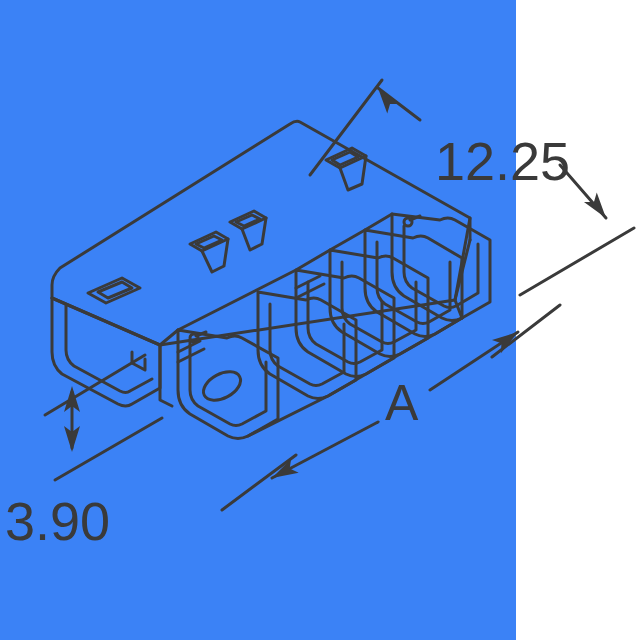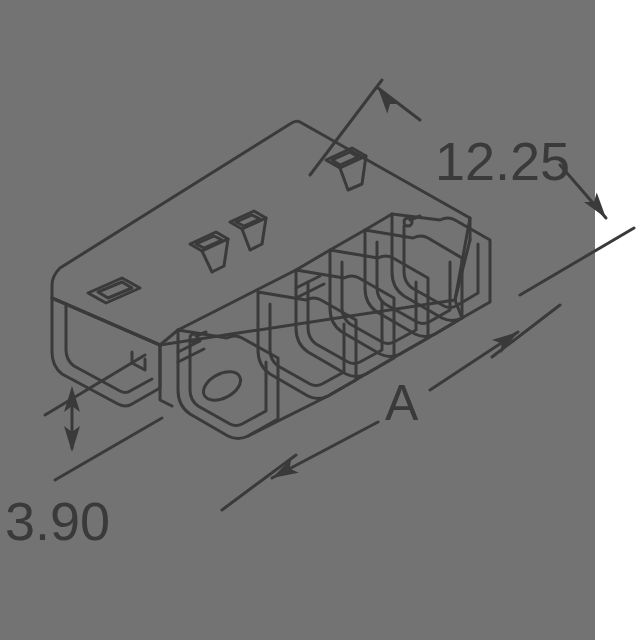--- a/index.html
+++ b/index.html
@@ -8,23 +8,23 @@
     background: #ffffff;
   }
   body {
     width: 640px;
     height: 640px;
     font-family: "Liberation Sans", sans-serif;
     overflow: hidden;
   }
   #drawing-root {
     position: relative;
-    width: 595px;
+    width: 516px;
     height: 640px;
-    background: #737373;
+    background: #3b82f6;
   }
   svg#cad-svg {
     position: absolute;
     left: 0;
     top: 0;
     width: 640px;
     height: 640px;
     display: block;
   }
   .dim-text {

